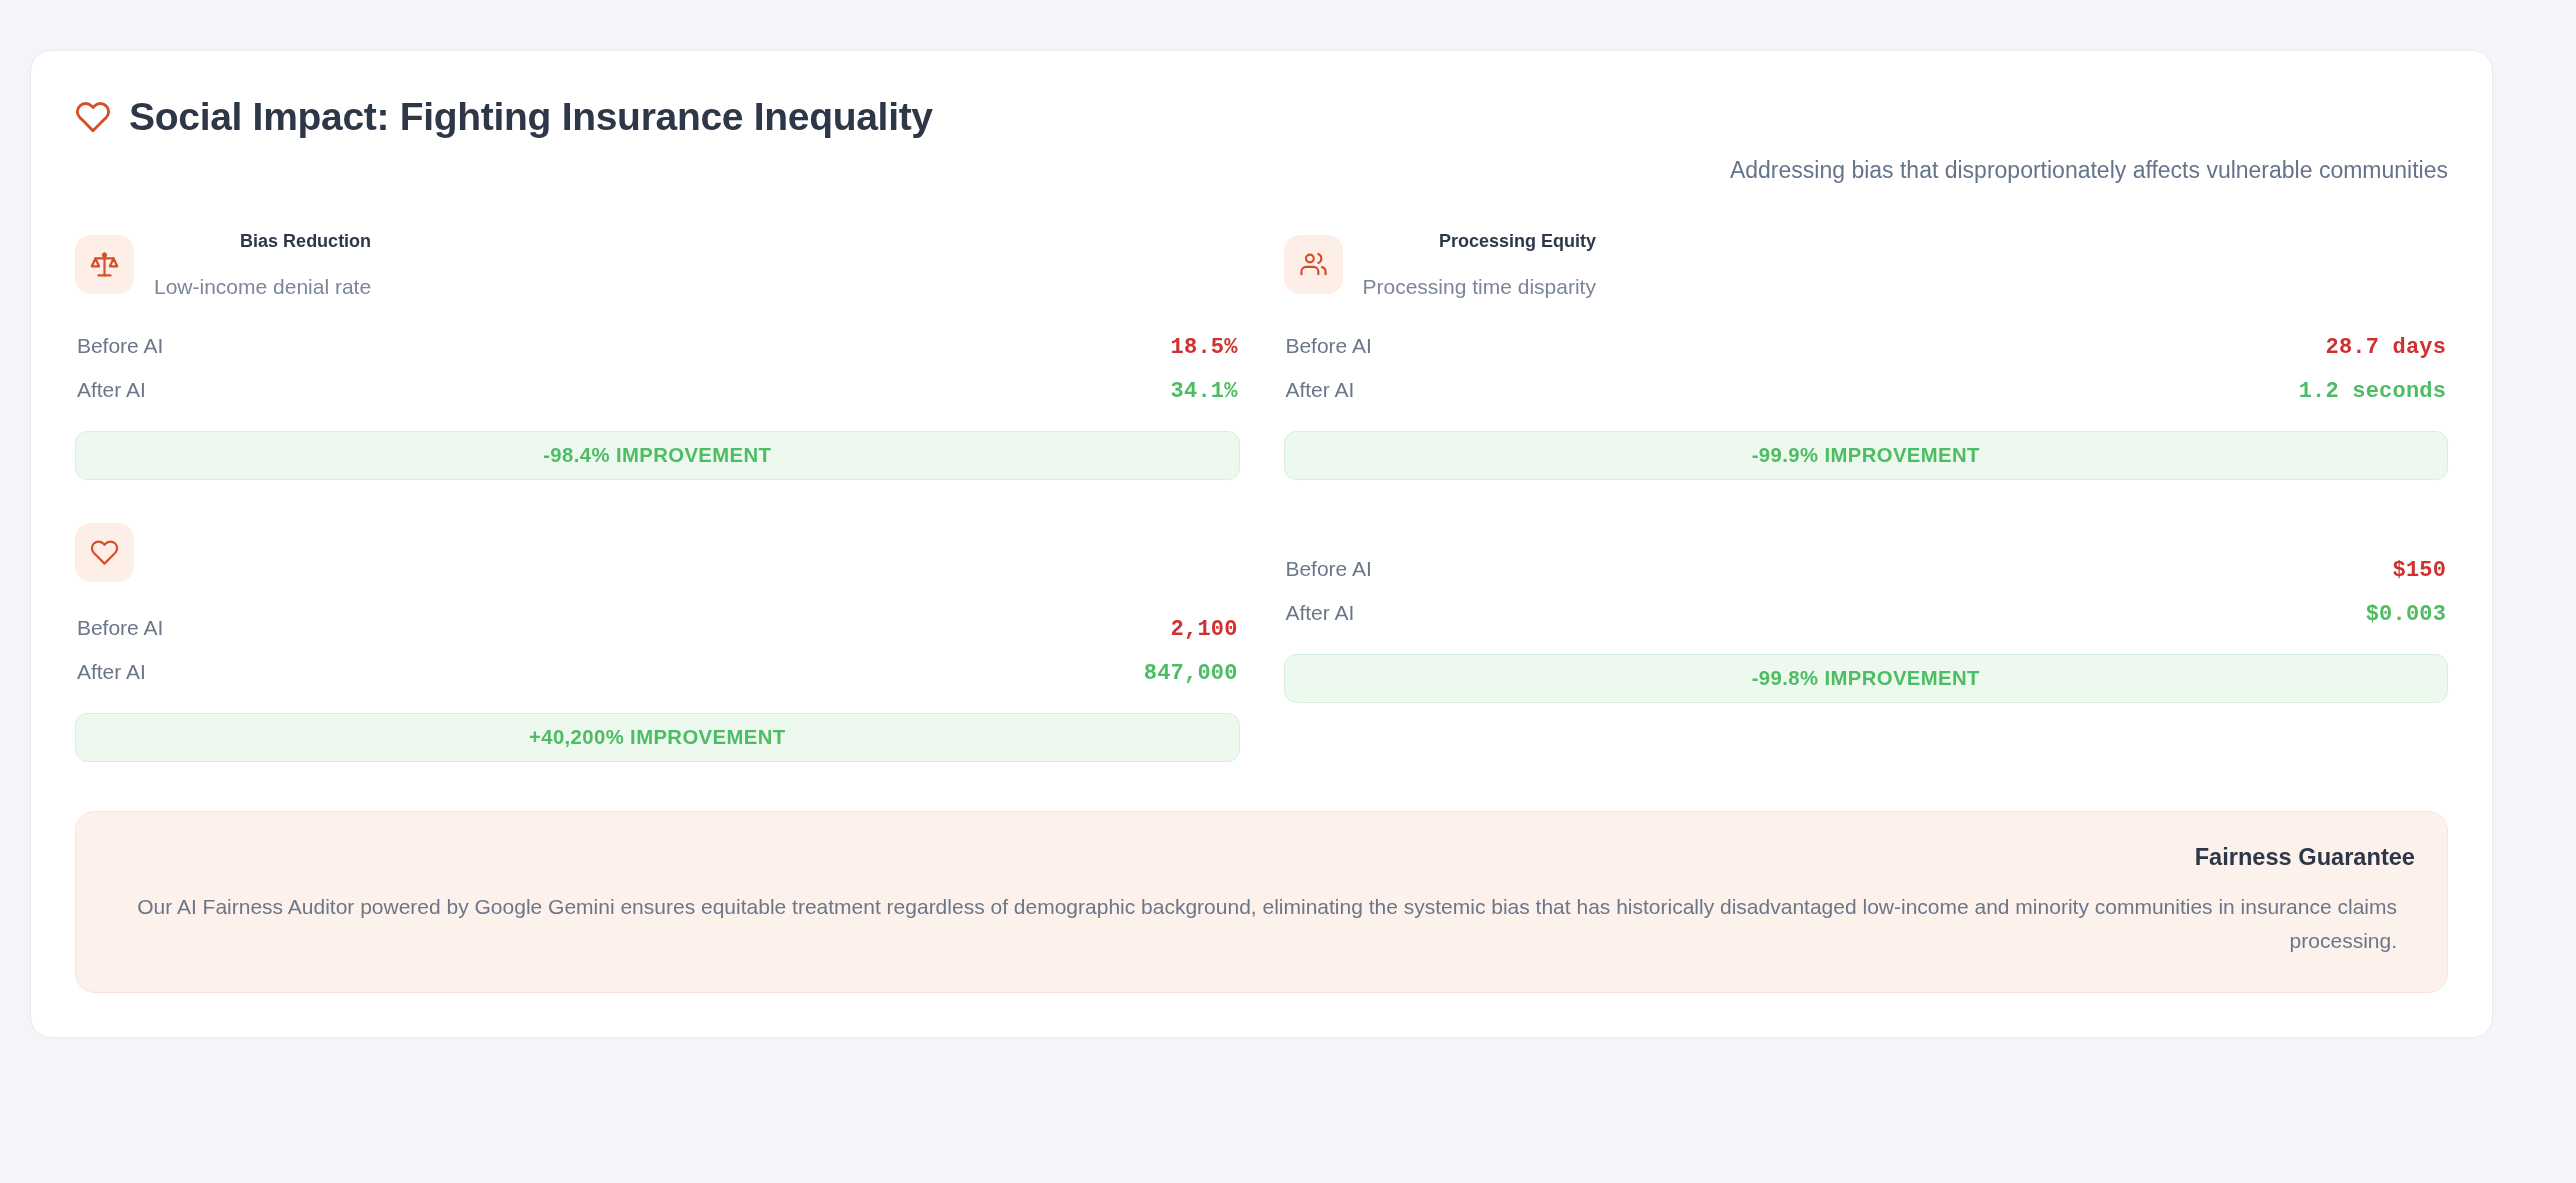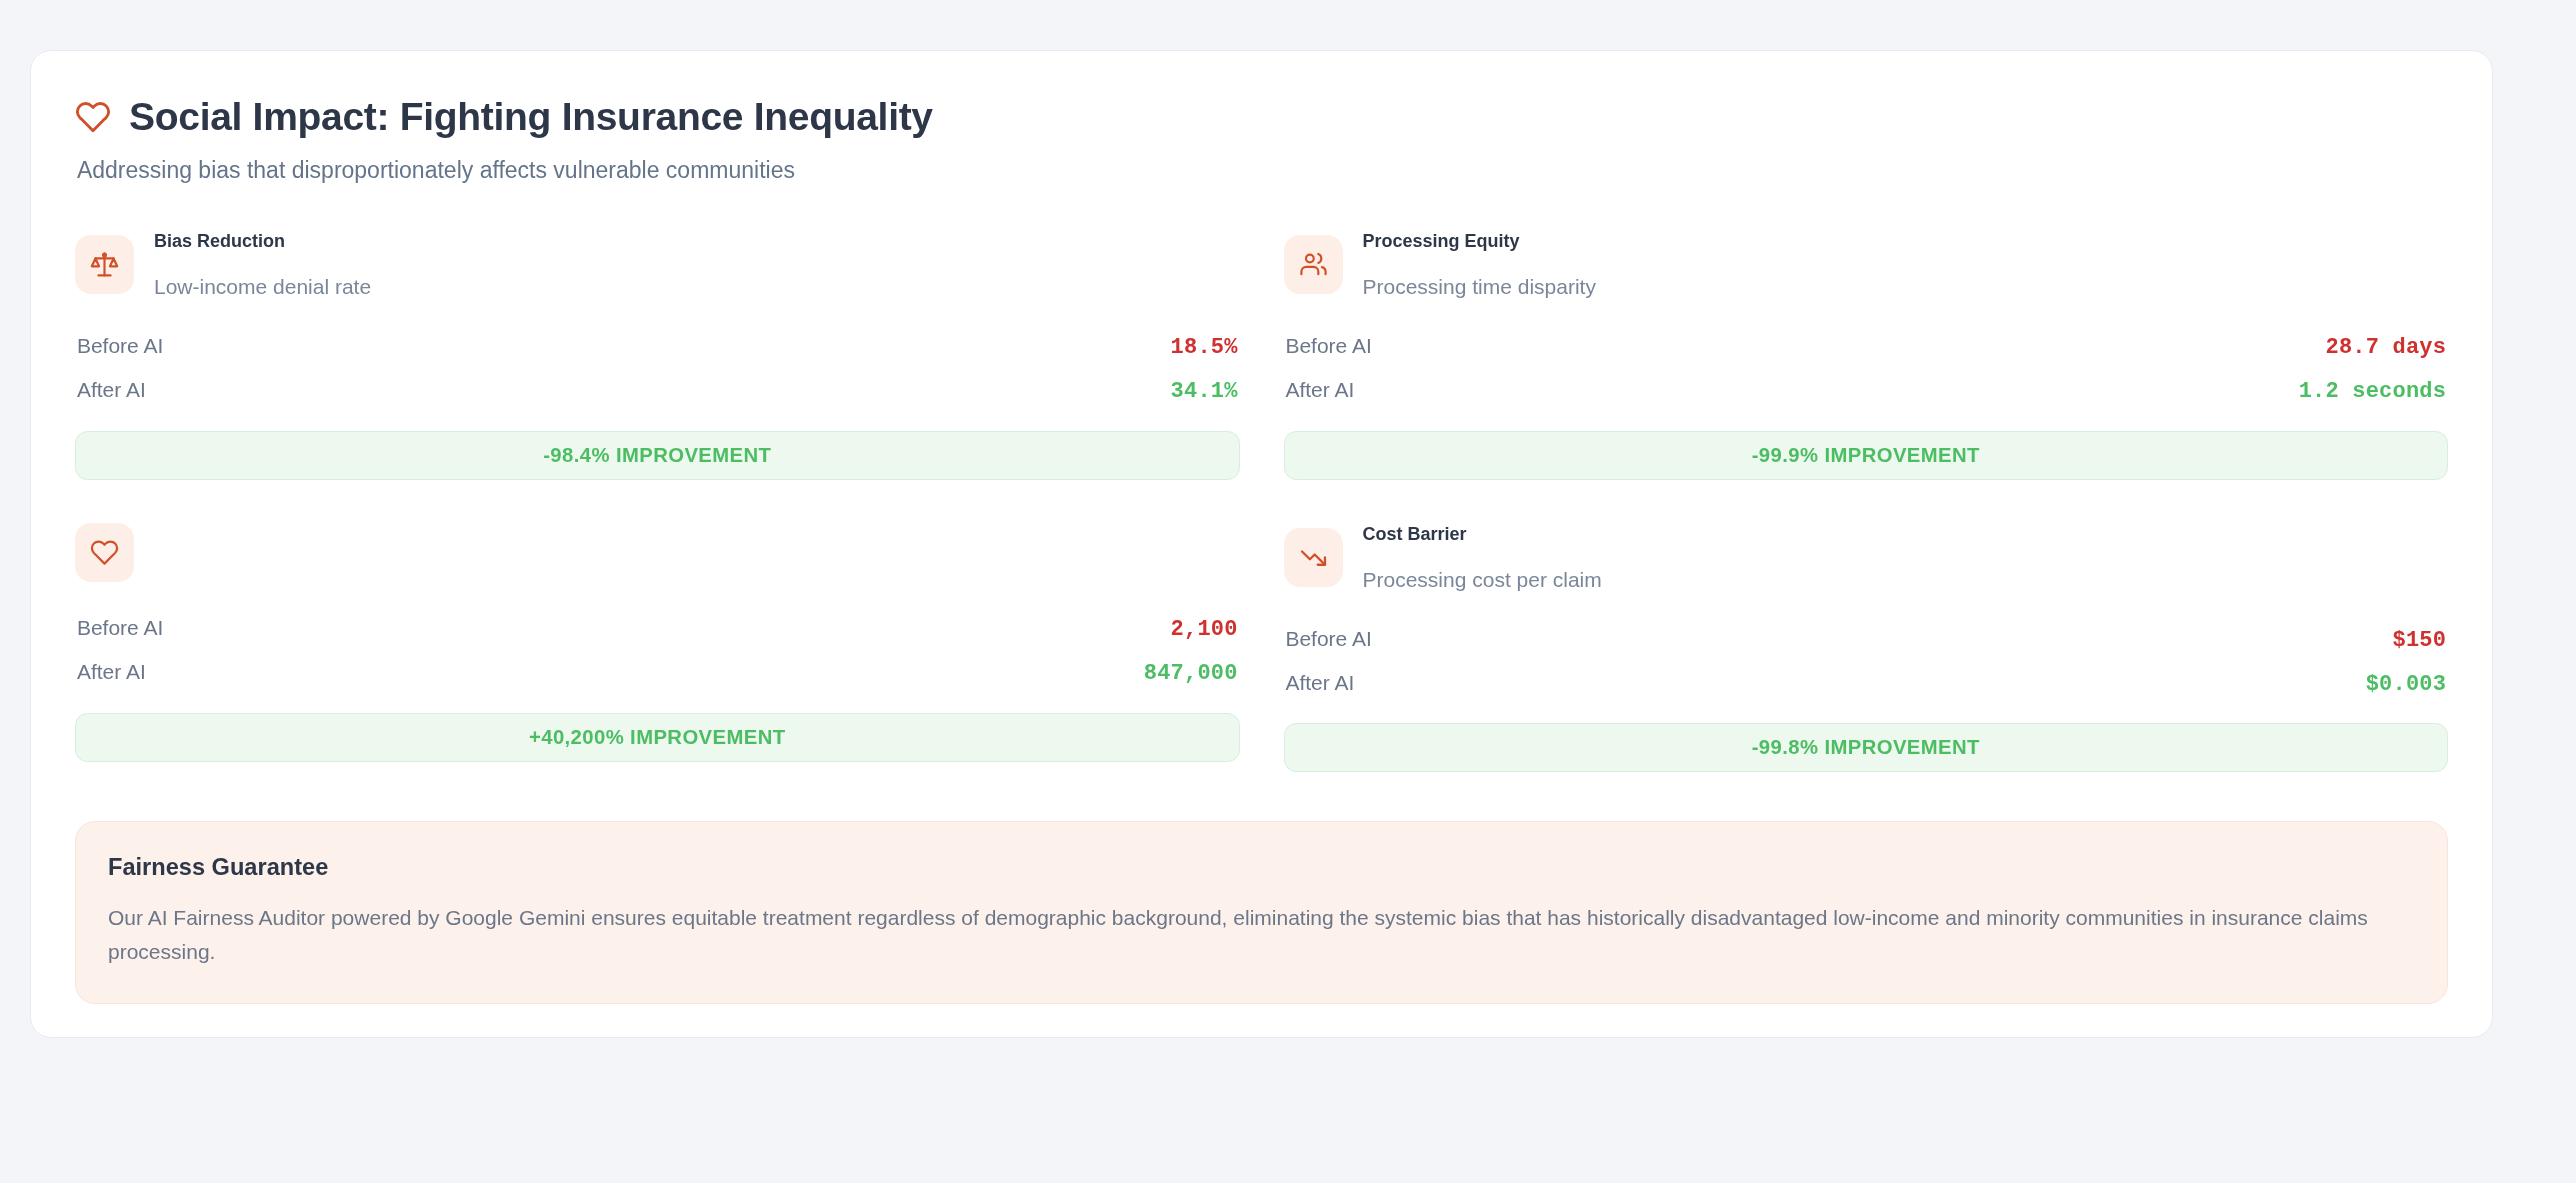--- a/index.html
+++ b/index.html
@@ -19,20 +19,21 @@
     padding: 50px 30px 0 30px;
   }
 
   .panel {
     background: #ffffff;
     border: 1.4px solid #e8eaf0;
     border-radius: 21px;
     padding: 45px 44px 42px 44px;
     width: 2463px;
     height: 988px;
+    text-align: right;
   }
 
   
   .panel-header { display: flex; align-items: center; gap: 18px; }
 
   .header-icon { width: 36px; height: 36px; flex: 0 0 auto; display:block; }
 
   .panel-title {
     font-size: 39px;
     font-weight: bold;
@@ -243,32 +244,20 @@
           </div>
           <div class="metric-row">
             <span class="metric-row-label">After AI</span>
             <span class="metric-row-value value-after">847,000</span>
           </div>
         </div>
         <div class="improvement-pill">+40,200% IMPROVEMENT</div>
       </div>
 
       <div class="metric">
-        <div class="metric-head">
-          <div class="metric-icon-badge">
-            <svg viewBox="0 0 24 24" fill="none" stroke="#d1502a" stroke-width="1.9" stroke-linecap="round" stroke-linejoin="round">
-              <polyline points="2.5,7 9,13.5 13,9.5 21.5,18"></polyline>
-              <polyline points="15.5,18 21.5,18 21.5,12"></polyline>
-            </svg>
-          </div>
-          <div class="metric-titles">
-            <div class="metric-title">Cost Barrier</div>
-            <div class="metric-subtitle">Processing cost per claim</div>
-          </div>
-        </div>
         <div class="metric-rows">
           <div class="metric-row">
             <span class="metric-row-label">Before AI</span>
             <span class="metric-row-value value-before">$150</span>
           </div>
           <div class="metric-row">
             <span class="metric-row-label">After AI</span>
             <span class="metric-row-value value-after">$0.003</span>
           </div>
         </div>

